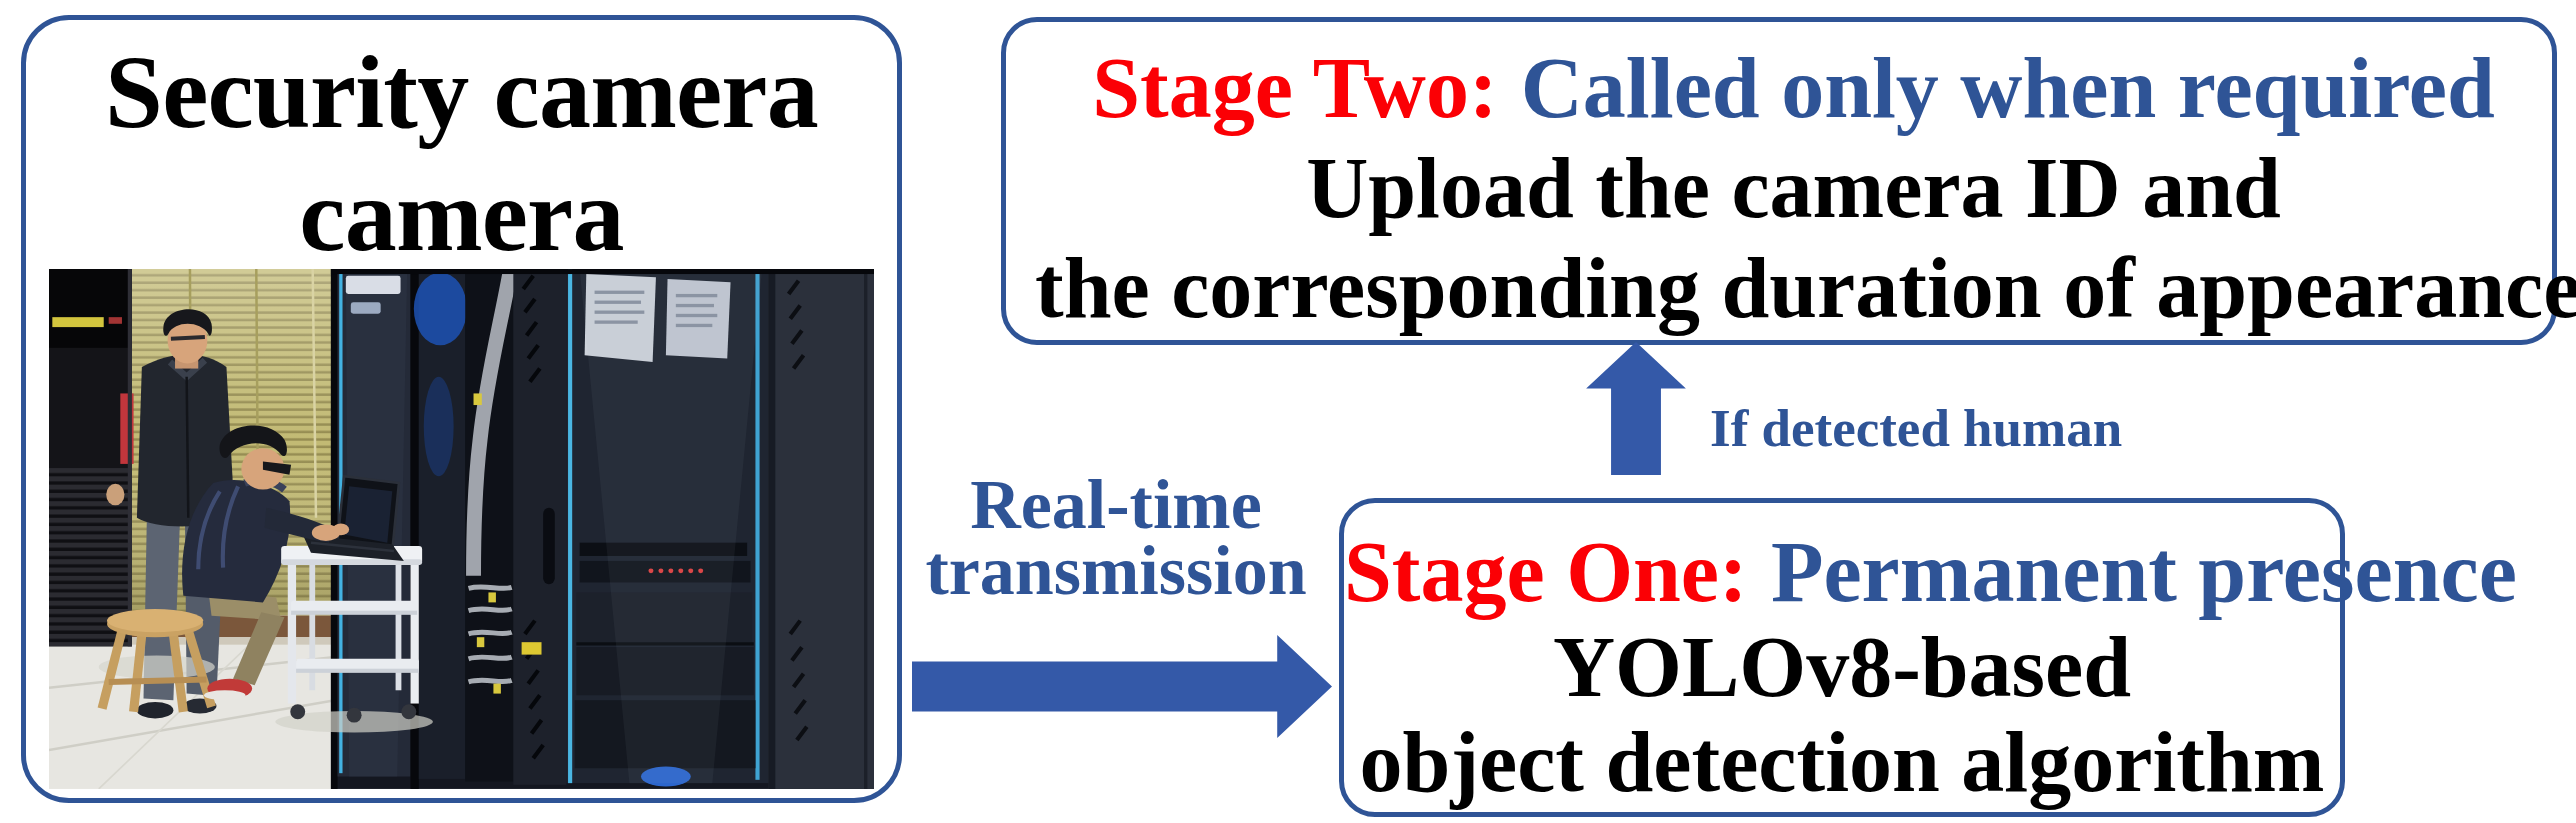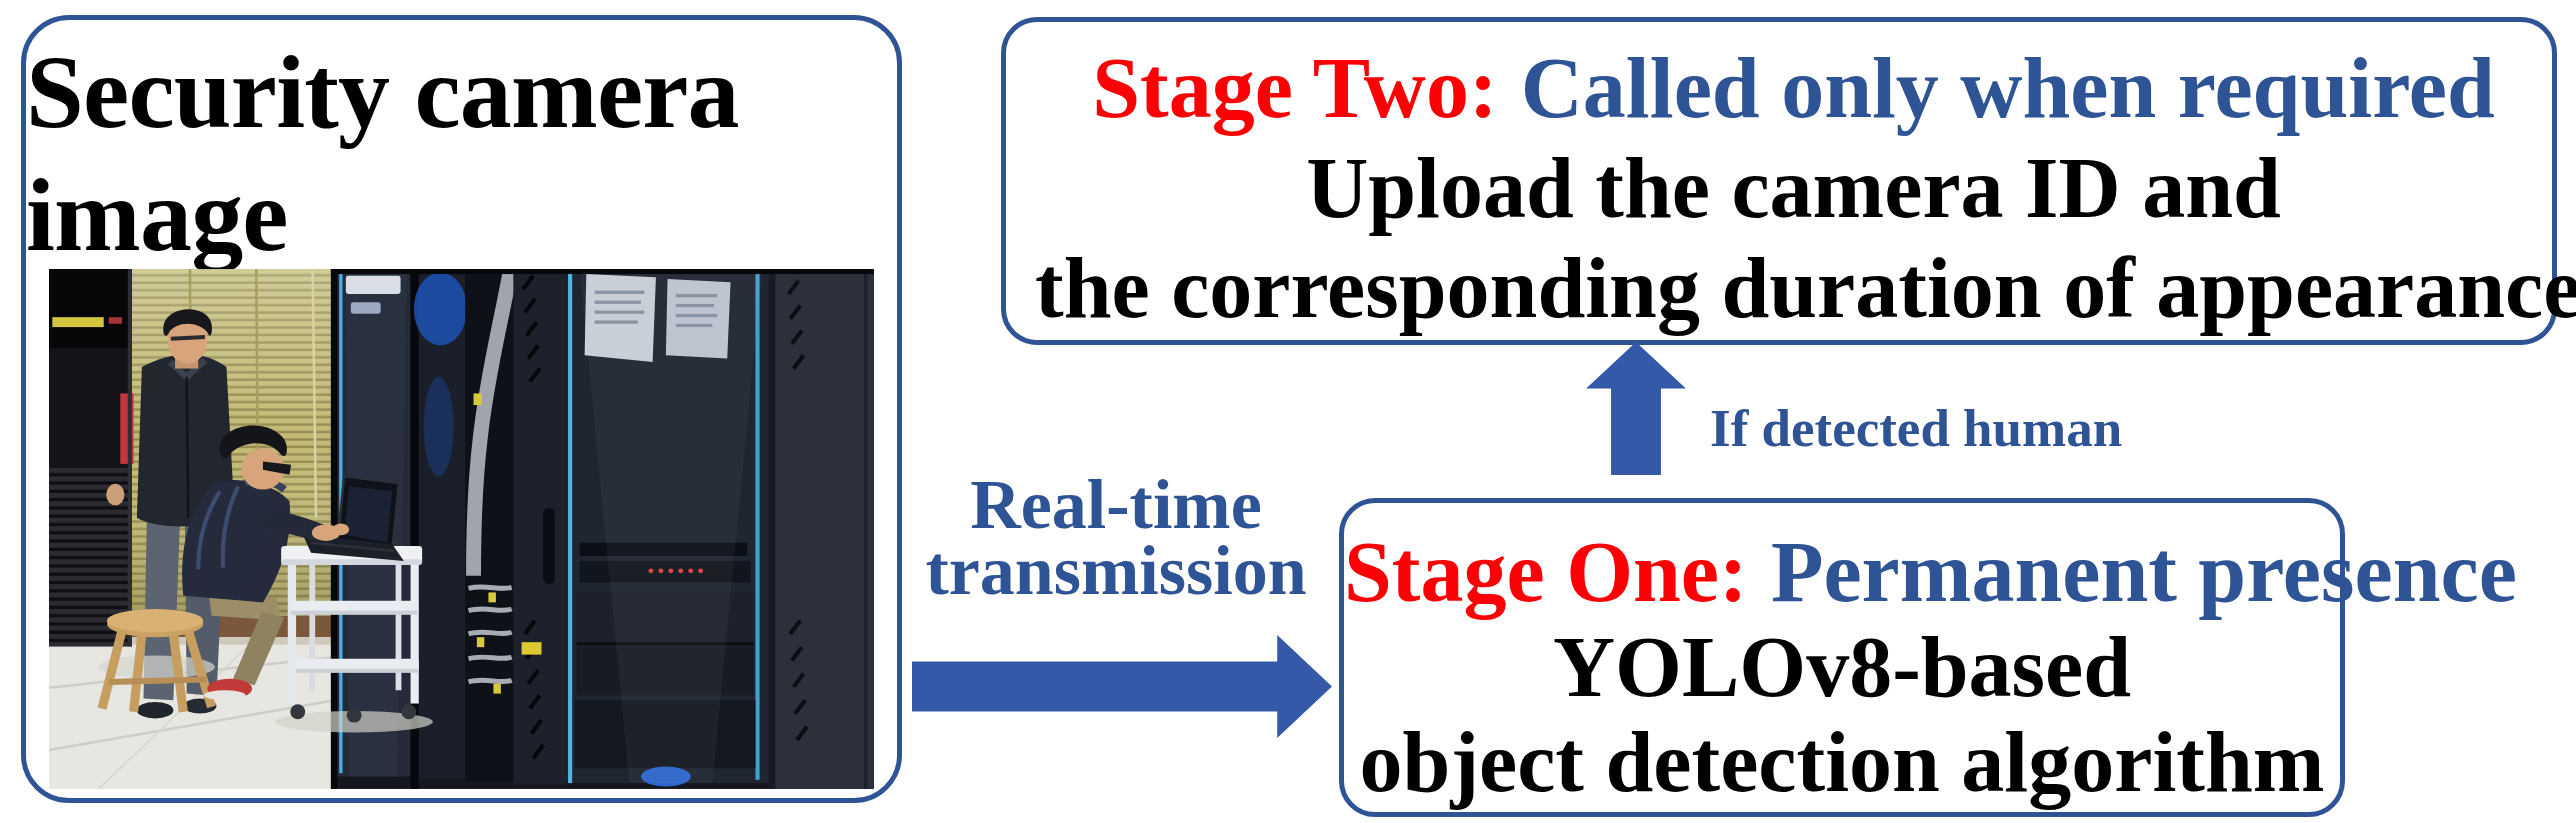--- a/index.html
+++ b/index.html
@@ -15,20 +15,21 @@
     background:#ffffff;
     border:5.8px solid #2F5496;
     box-sizing:border-box;
   }
   .left-box{left:21px;top:15px;width:881px;height:788px;border-radius:48px;}
   .stage-two-box{left:1001px;top:16.6px;width:1556px;height:328px;border-radius:36px;padding-left:29px;}
   .stage-one-box{left:1339px;top:498px;width:1006px;height:319px;border-radius:36px;}
 
   .left-title{
     padding-top:10px;
+    text-align:center;
     font-weight:bold;
     font-size:104px;
     line-height:123px;
     color:#000000;
     letter-spacing:-0.8px;
   }
   .box-text{
     text-align:center;
     font-weight:bold;
     color:#000000;
@@ -60,21 +61,21 @@
   .arrow-vertical{left:1586px;top:342px;}
 </style>
 </head>
 <body>
 
 <div class="canvas">
 
   <div class="rbox left-box">
     <div class="left-title">
       <div>Security camera</div>
-      <div>image</div>
+      <div>camera</div>
     </div>
 
     <svg class="photo" viewBox="0 0 995 627" xmlns="http://www.w3.org/2000/svg">
       <defs>
         <pattern id="slats" width="6" height="9" patternUnits="userSpaceOnUse">
           <rect width="6" height="9" fill="#c2ba74"></rect>
           <rect y="6" width="6" height="3" fill="#958c51"></rect>
         </pattern>
         <pattern id="grille" width="8" height="10" patternUnits="userSpaceOnUse">
           <rect width="8" height="10" fill="#2b2b31"></rect>

